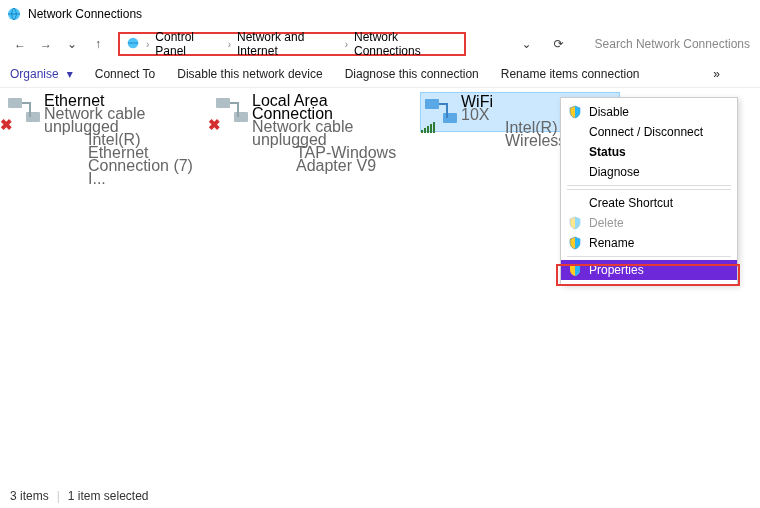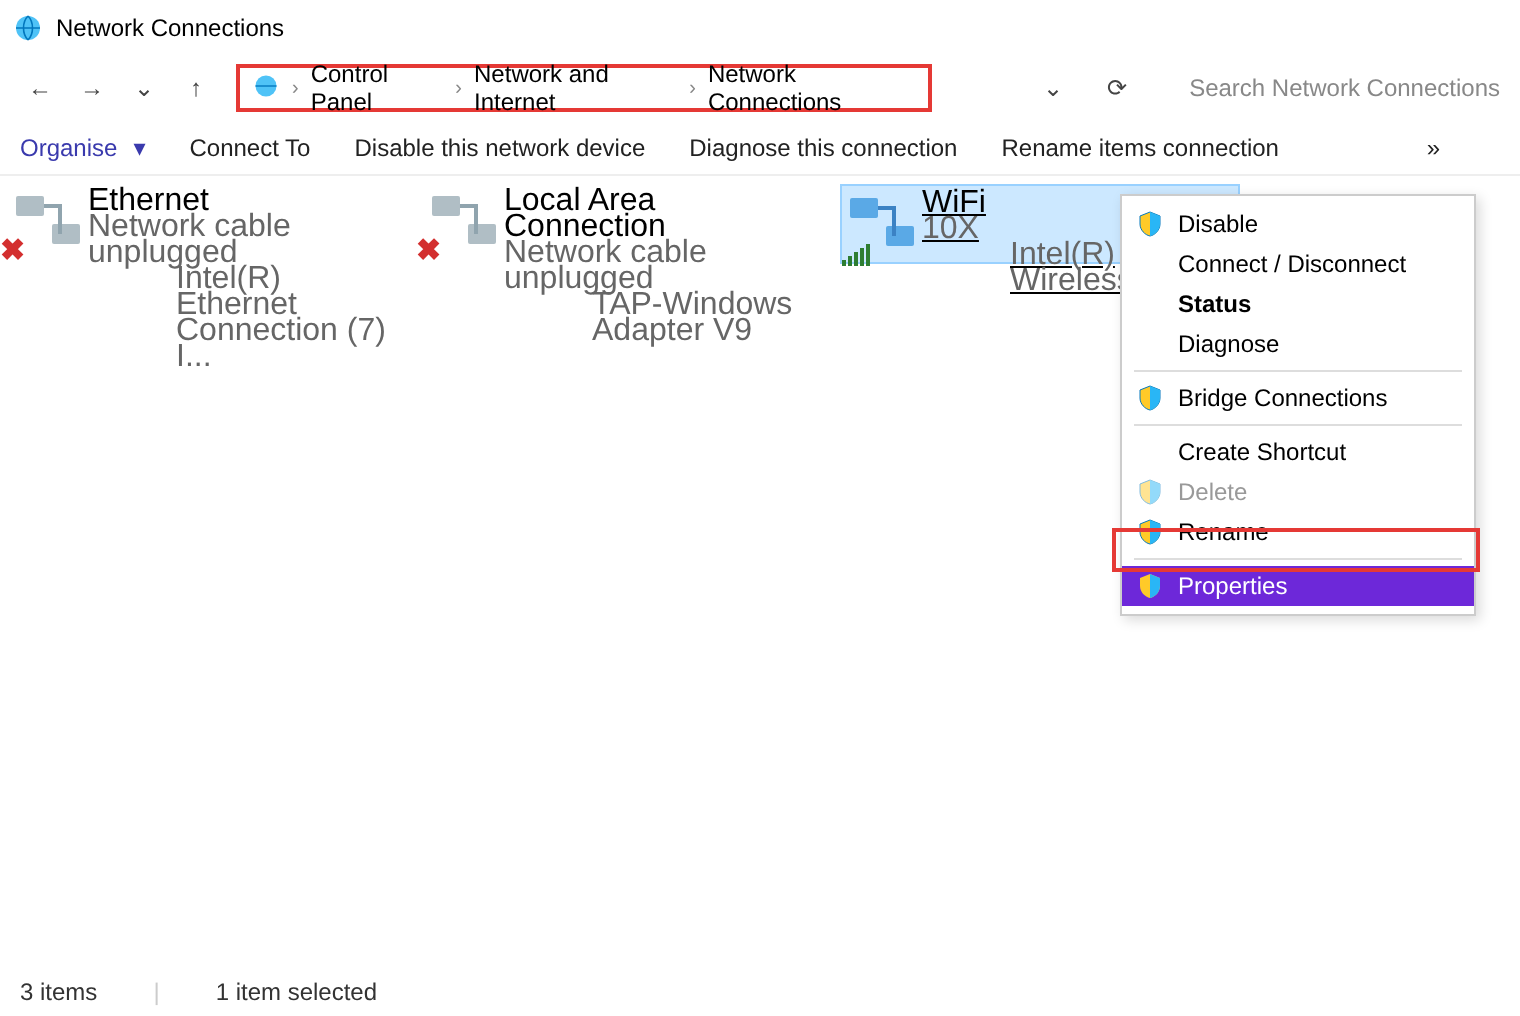--- a/index.html
+++ b/index.html
@@ -74,21 +74,20 @@
   .adapter {
     position: absolute;
     display: flex;
     width: 200px;
     height: 40px;
     padding: 2px;
   }
   .adapter.selected {
     background: #cce8ff;
     border: 1px solid #99d1ff;
-    text-decoration: underline;
   }
   .adapter .aicon {
     width: 38px; height: 36px;
     position: relative;
     flex: 0 0 38px;
   }
   .adapter .aicon svg.net { width: 36px; height: 32px; }
   .adapter .aicon .redx {
     position: absolute; left: -6px; bottom: -4px;
     color: #d32f2f; font-weight: bold; font-size: 15px;
@@ -144,21 +143,21 @@
     border: 2px solid #e53935;
     pointer-events: none;
   }
   .statusbar {
     position: absolute;
     left: 0; bottom: 0;
     height: 24px;
     width: 100%;
     display: flex; align-items: center;
     padding: 0 10px;
-    gap: 28px;
+    gap: 8px;
     font-size: 12px;
     color: #333;
   }
   .statusbar .vsep { color: #ccc; }
 </style>
 </head>
 <body>
 
 <div class="titlebar">
   <span class="appicon">
@@ -284,29 +283,20 @@
   </div>
   <div class="mi bold">
     <span class="micon"></span>
     <span>Status</span>
   </div>
   <div class="mi">
     <span class="micon"></span>
     <span>Diagnose</span>
   </div>
   <div class="msep"></div>
-  <div class="mi">
-    <span class="micon">
-      <svg class="shield" viewBox="0 0 14 14">
-          <path d="M7 1 L12 3 V7 C12 10 9.5 12.5 7 13 C4.5 12.5 2 10 2 7 V3 Z" fill="#ffca28" stroke="#0277bd" stroke-width="0.5"></path>
-          <path d="M7 1 L12 3 V7 C12 10 9.5 12.5 7 13 Z" fill="#29b6f6"></path>
-        </svg>
-    </span>
-    <span>Bridge Connections</span>
-  </div>
   <div class="msep"></div>
   <div class="mi">
     <span class="micon"></span>
     <span>Create Shortcut</span>
   </div>
   <div class="mi disabled">
     <span class="micon">
       <svg class="shield" viewBox="0 0 14 14" opacity="0.5">
           <path d="M7 1 L12 3 V7 C12 10 9.5 12.5 7 13 C4.5 12.5 2 10 2 7 V3 Z" fill="#ffca28" stroke="#0277bd" stroke-width="0.5"></path>
           <path d="M7 1 L12 3 V7 C12 10 9.5 12.5 7 13 Z" fill="#29b6f6"></path>

